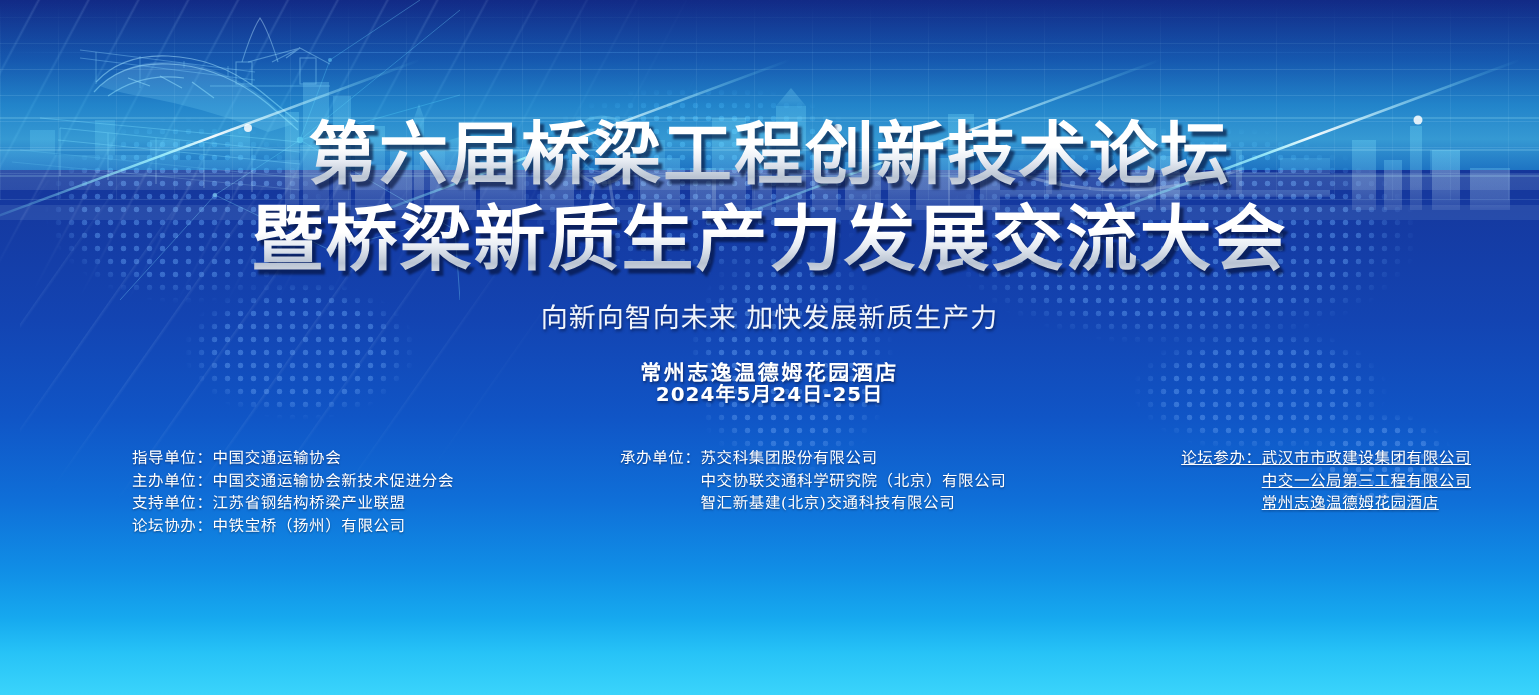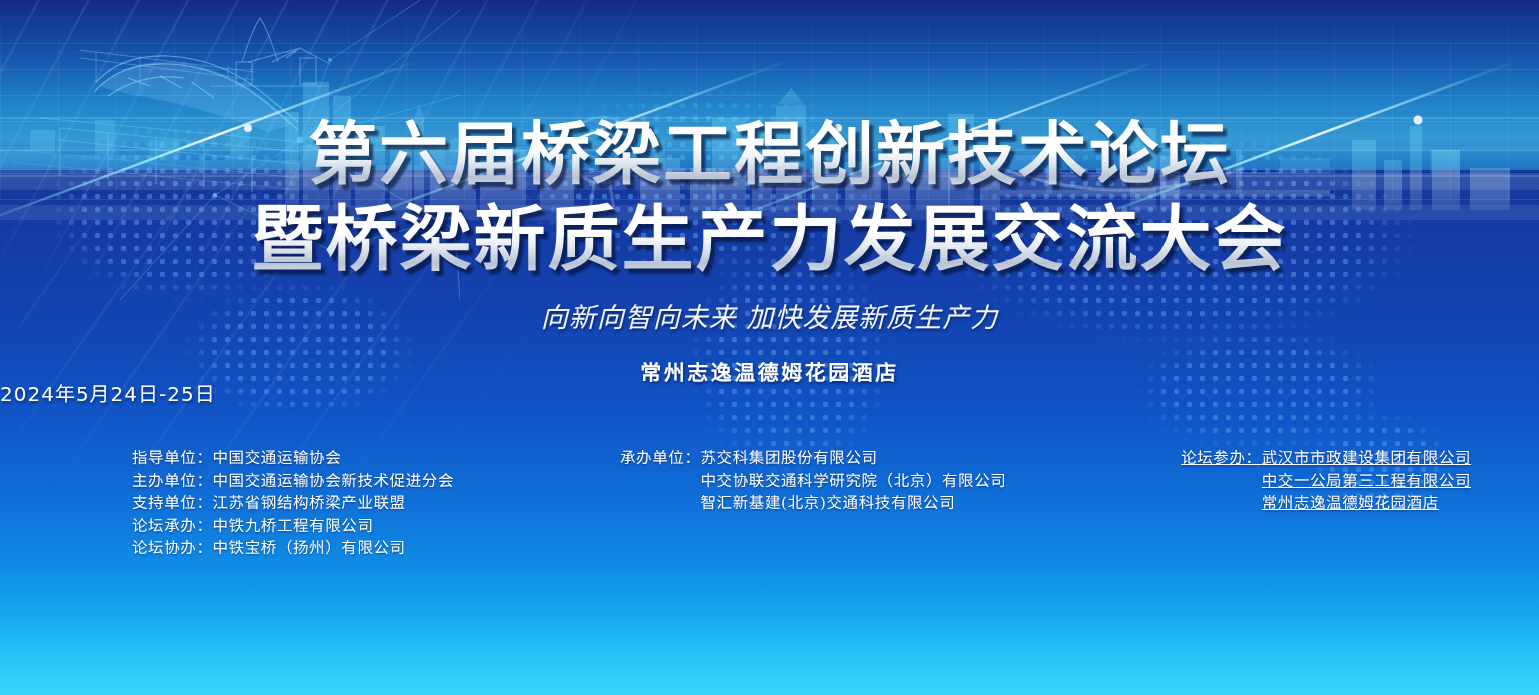--- a/index.html
+++ b/index.html
@@ -141,35 +141,34 @@
   }
   .t-line.second{ font-size:72px; line-height:86px; }
 
   .subtitle{
     position:absolute; top:296px; left:0; width:100%; text-align:center;
     font-family:"DejaVu Sans","Liberation Sans",sans-serif;
     font-size:27px; font-weight:400; letter-spacing:1px;
     color:#f2f6fc;
     text-shadow:1px 2px 3px rgba(3,12,46,.55);
     white-space:nowrap;
-    font-style:italic;
   }
 
   .venue{
     position:absolute; top:356px; left:0; width:100%; text-align:center;
     font-family:"DejaVu Serif","Liberation Serif",serif;
     font-size:21px; letter-spacing:2.5px; font-weight:600;
     color:#ffffff;
     text-shadow:1px 2px 3px rgba(3,12,46,.55);
     white-space:nowrap;
   }
   .dateline{
-    position:absolute; top:378px; left:0; width:100%; text-align:left;
+    position:absolute; top:378px; left:0; width:100%; text-align:center;
     font-family:"DejaVu Sans","Liberation Sans",sans-serif;
-    font-size:20px; letter-spacing:1px; font-weight:400;
+    font-size:20px; letter-spacing:1px; font-weight:700;
     color:#ffffff;
     text-shadow:1px 2px 3px rgba(3,12,46,.55);
     white-space:nowrap;
   }
 
   
   .credits{ position:absolute; top:447px; left:0; width:100%; height:130px; }
   .col{
     position:absolute;
     font-family:"DejaVu Serif","Liberation Serif",serif;
@@ -387,23 +386,20 @@
         <span class="credit-row">
           <span class="lbl">指导单位：</span><span class="val">中国交通运输协会</span>
         </span>
         <span class="credit-row">
           <span class="lbl">主办单位：</span><span class="val">中国交通运输协会新技术促进分会</span>
         </span>
         <span class="credit-row">
           <span class="lbl">支持单位：</span><span class="val">江苏省钢结构桥梁产业联盟</span>
         </span>
         <span class="credit-row">
-          <span class="lbl">论坛承办：</span><span class="val">中铁九桥工程有限公司</span>
-        </span>
-        <span class="credit-row">
           <span class="lbl">论坛协办：</span><span class="val">中铁宝桥（扬州）有限公司</span>
         </span>
       </div>
 
       <div class="col col-mid">
         <span class="credit-row">
           <span class="lbl">承办单位：</span><span class="val">苏交科集团股份有限公司</span>
         </span>
         <span class="credit-row cont">
           <span class="lbl">承办单位：</span><span class="val">中交协联交通科学研究院（北京）有限公司</span>

